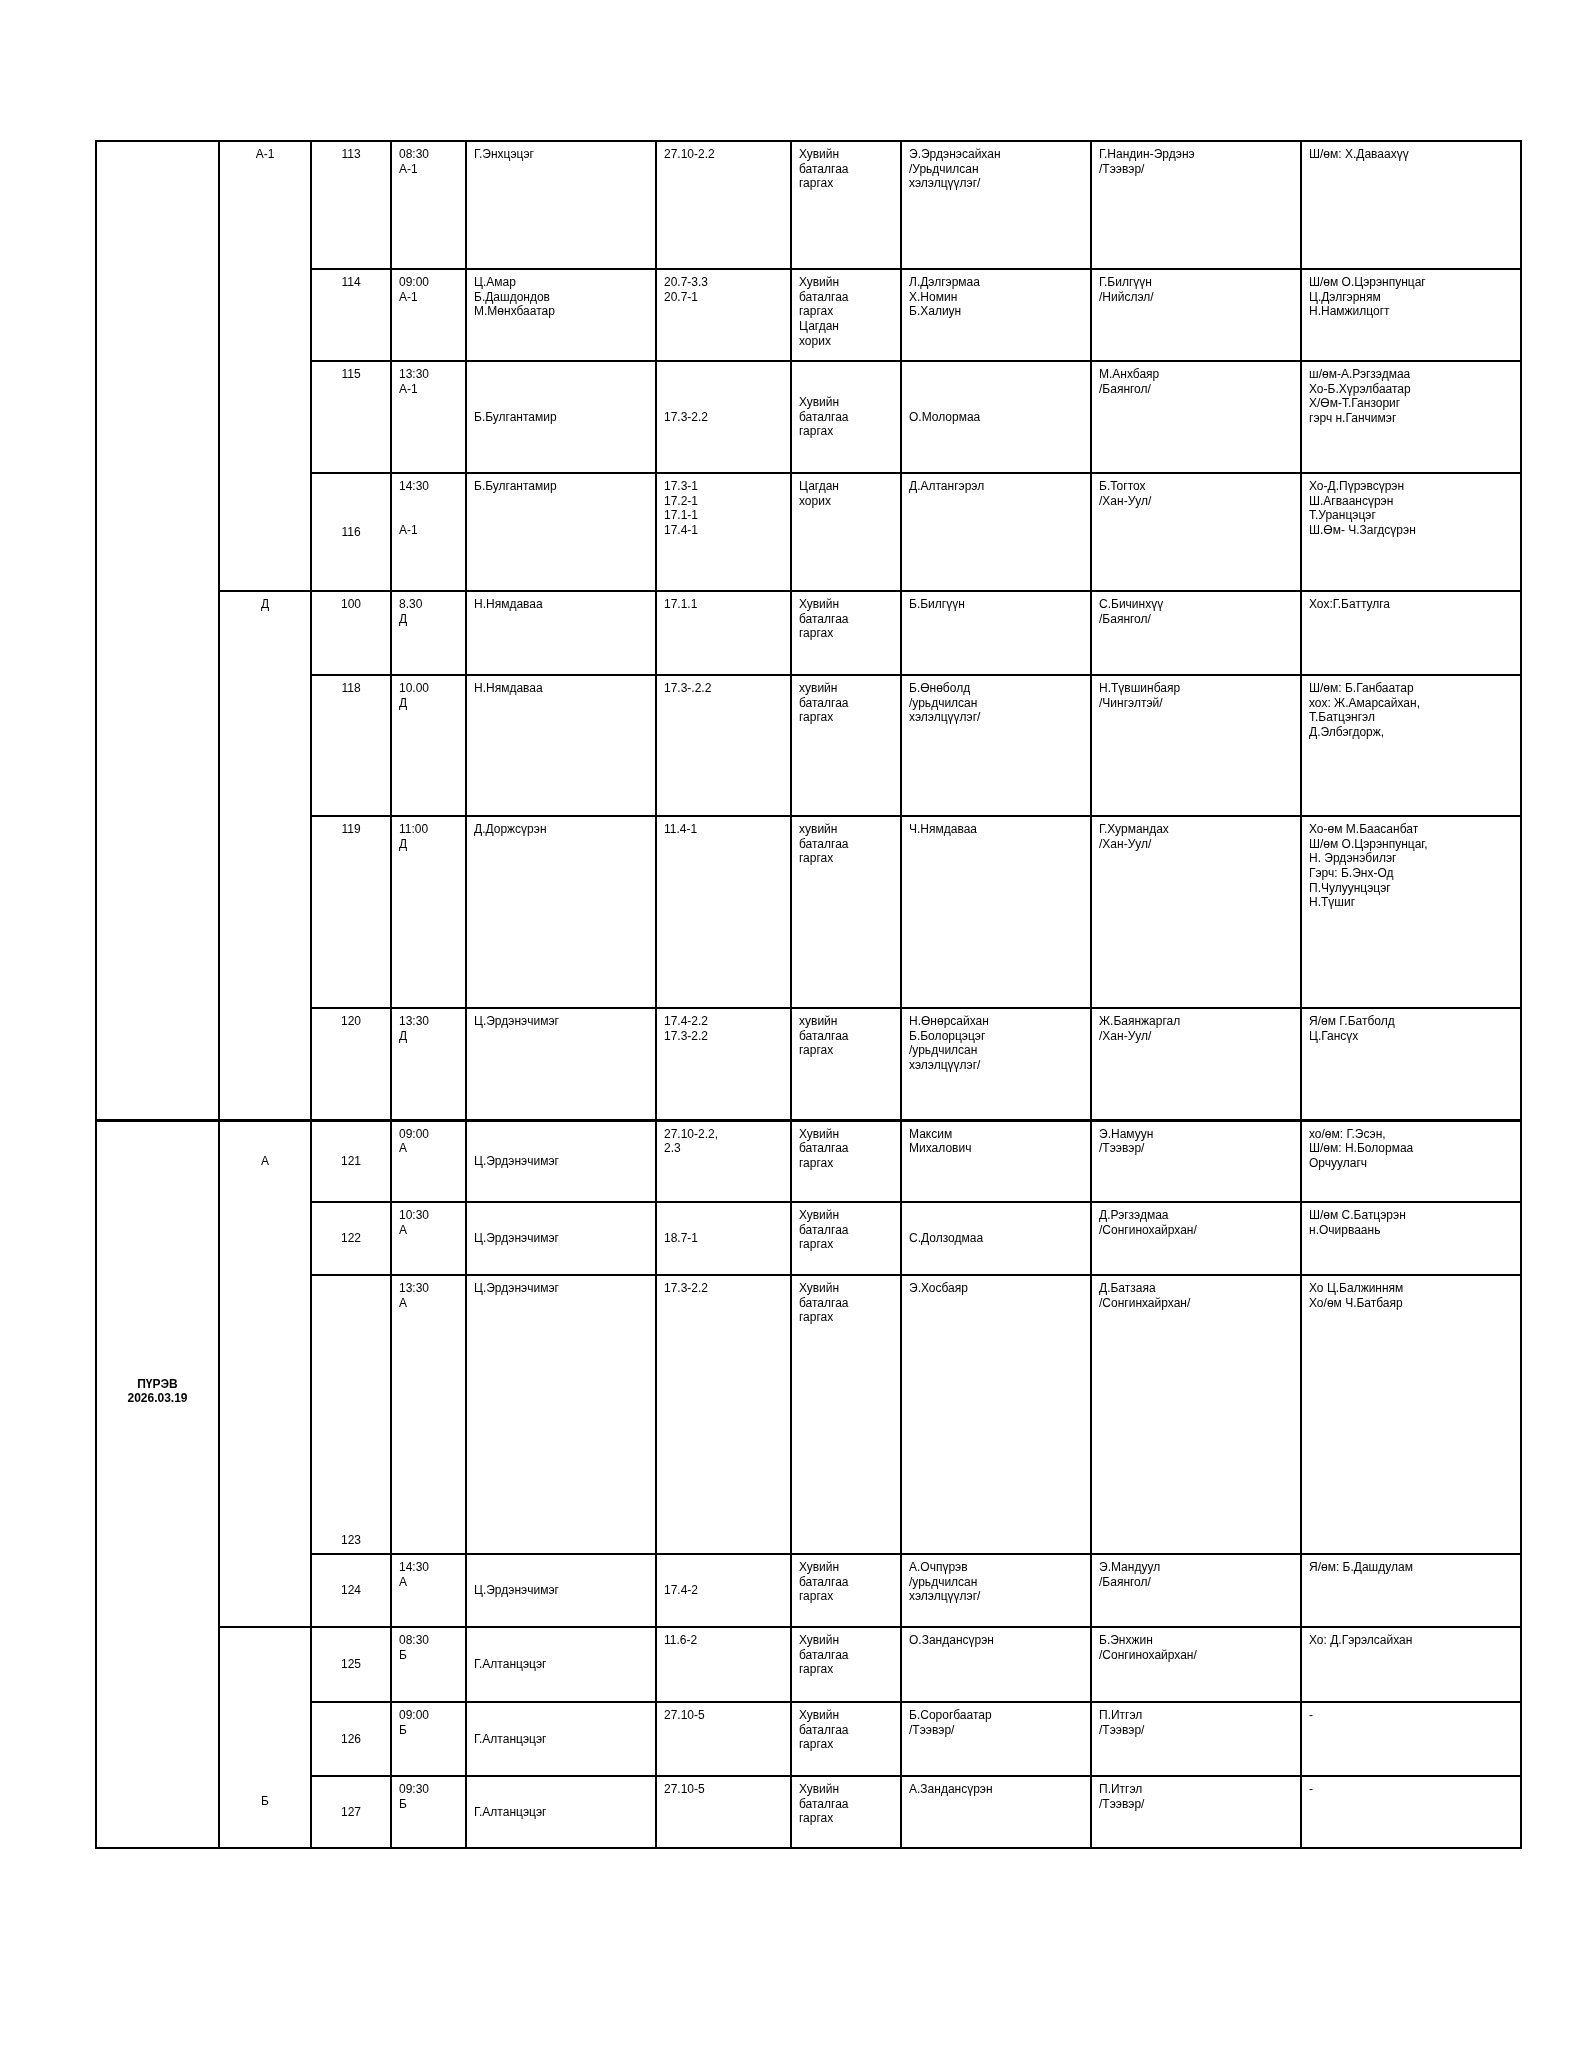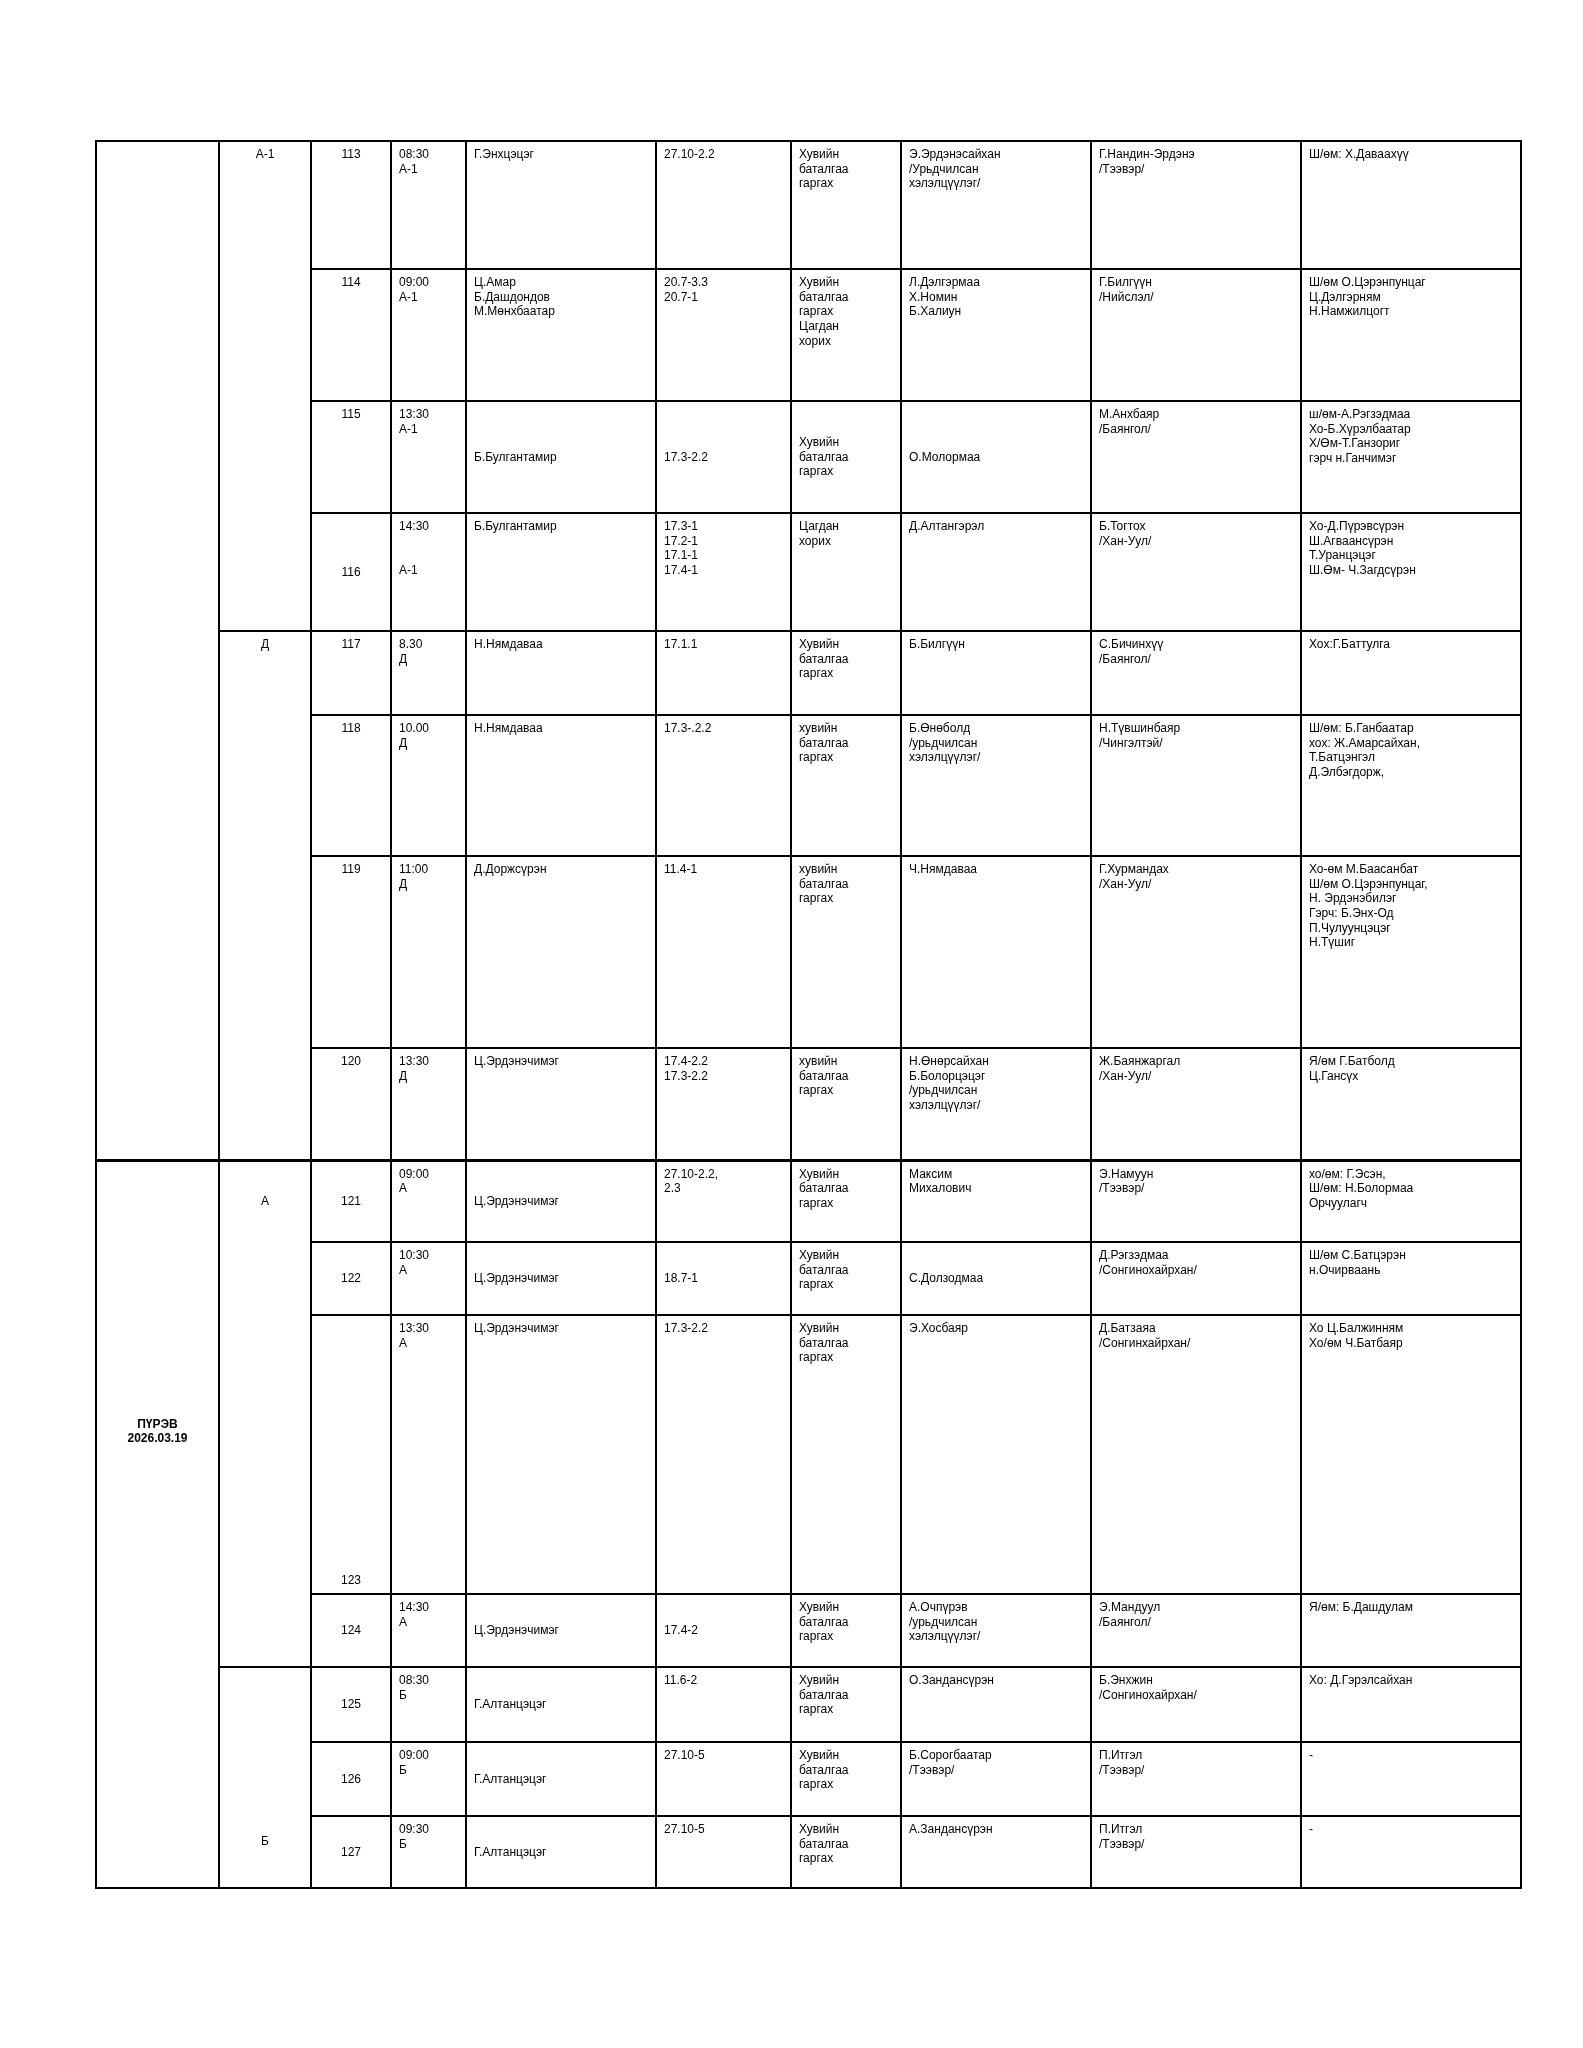--- a/index.html
+++ b/index.html
@@ -65,21 +65,21 @@
         <td class="type">Хувийн
 баталгаа
 гаргах</td>
         <td class="def">Э.Эрдэнэсайхан
 /Урьдчилсан
 хэлэлцүүлэг/</td>
         <td class="pros">Г.Нандин-Эрдэнэ
 /Тээвэр/</td>
         <td class="note">Ш/өм: Х.Даваахүү</td>
       </tr>
-      <tr style="height:132px">
+      <tr style="height:92px">
         <td class="num">114</td>
         <td class="time">09:00
 А-1</td>
         <td class="judge">Ц.Амар
 Б.Дашдондов
 М.Мөнхбаатар</td>
         <td class="art">20.7-3.3
 20.7-1</td>
         <td class="type">Хувийн
 баталгаа
@@ -128,21 +128,21 @@
         <td class="def">Д.Алтангэрэл</td>
         <td class="pros">Б.Тогтох
 /Хан-Уул/</td>
         <td class="note">Хо-Д.Пүрэвсүрэн
 Ш.Агваансүрэн
 Т.Уранцэцэг
 Ш.Өм- Ч.Загдсүрэн</td>
       </tr>
       <tr style="height:84px">
         <td class="sec" rowspan="4">Д</td>
-        <td class="num">117</td>
+        <td class="num">100</td>
         <td class="time">8.30
 Д</td>
         <td class="judge">Н.Нямдаваа</td>
         <td class="art">17.1.1</td>
         <td class="type">Хувийн
 баталгаа
 гаргах</td>
         <td class="def">Б.Билгүүн</td>
         <td class="pros">С.Бичинхүү
 /Баянгол/</td>

